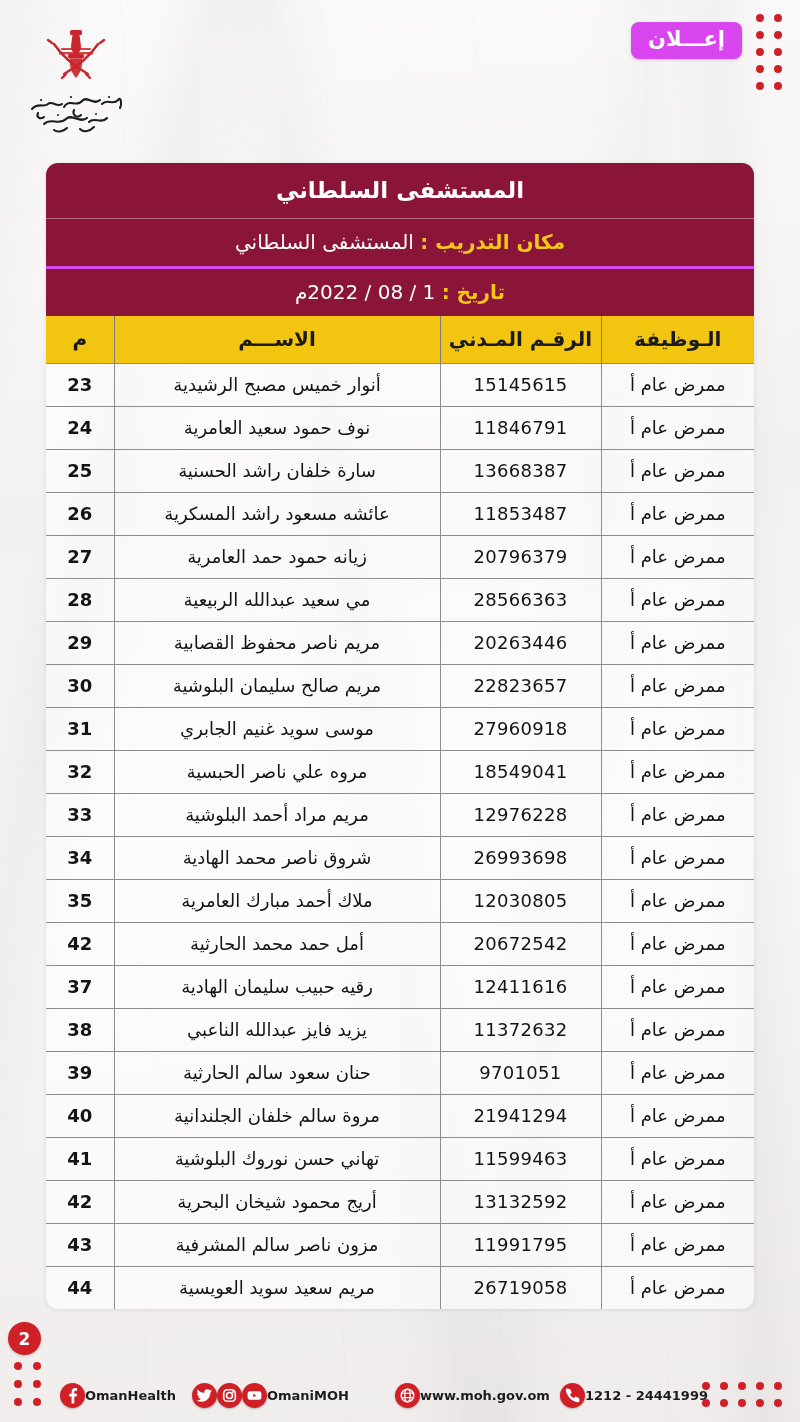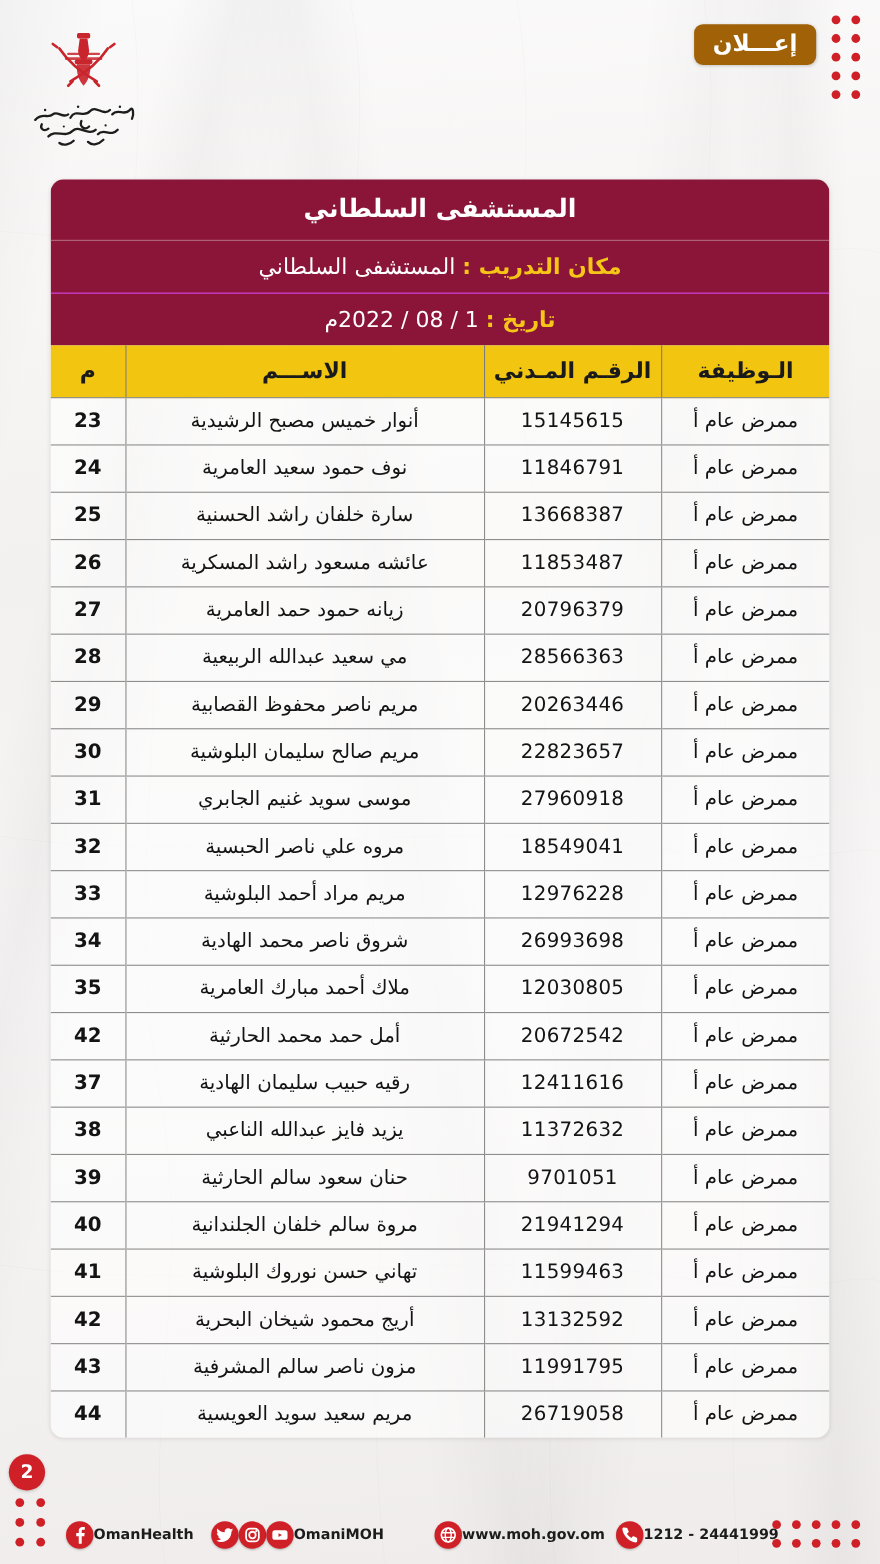--- a/index.html
+++ b/index.html
@@ -48,21 +48,21 @@
     top: 12px;
     width: 124px;
     height: 128px;
   }
   .logo svg { display:block; }
 
   .ad-badge {
     position: absolute;
     right: 58px;
     top: 22px;
-    background: #a16207;
+    background: #d946ef;
     color: #fff;
     border-radius: 8px;
     padding: 7px 17px 9px;
     font-size: 21px;
     font-weight: bold;
     letter-spacing: 2px;
     line-height: 1;
     box-shadow: 0 1px 3px rgba(0,0,0,.18);
   }
 
@@ -96,21 +96,21 @@
   .banner-title {
     font-size: 23px;
     font-weight: bold;
     padding: 14px 0 15px;
     border-bottom: 1px solid #b2697f;
     letter-spacing: .5px;
   }
   .banner-row {
     font-size: 20px;
     padding: 11px 0 12px;
-    border-bottom: 1px solid #d946ef;
+    border-bottom: 3px solid #d946ef;
   }
   .banner-row:last-child { border-bottom: none; }
   .lbl-gold { color: #f5c518; font-weight: bold; }
   .val-white { color: #ffffff; }
 
   table.data {
     width: 100%;
     border-collapse: collapse;
     table-layout: fixed;
     background: transparent;

